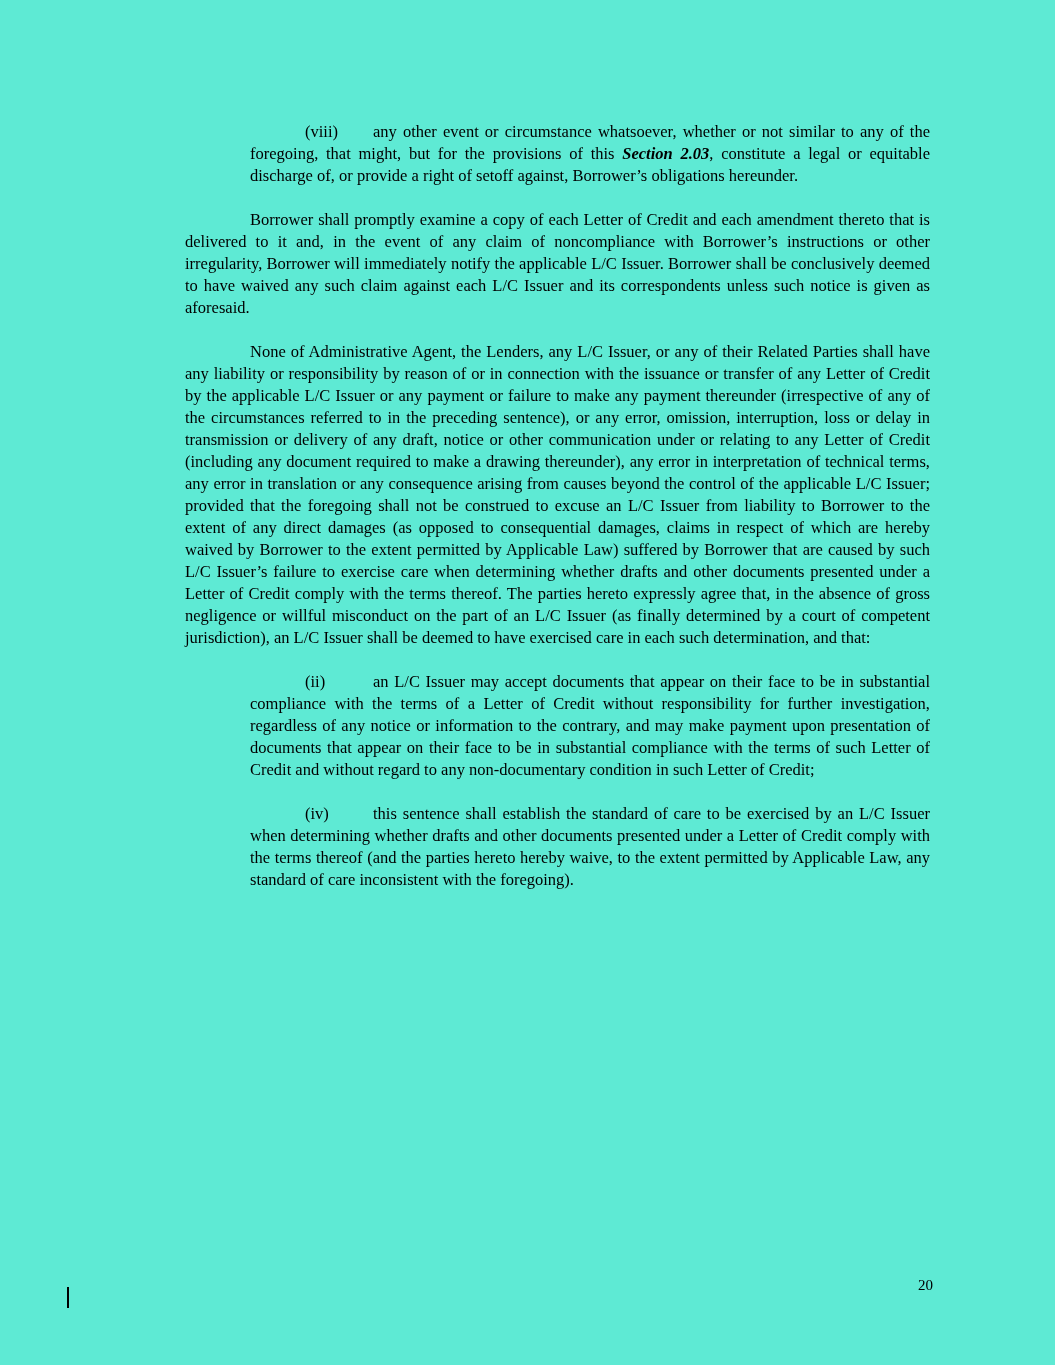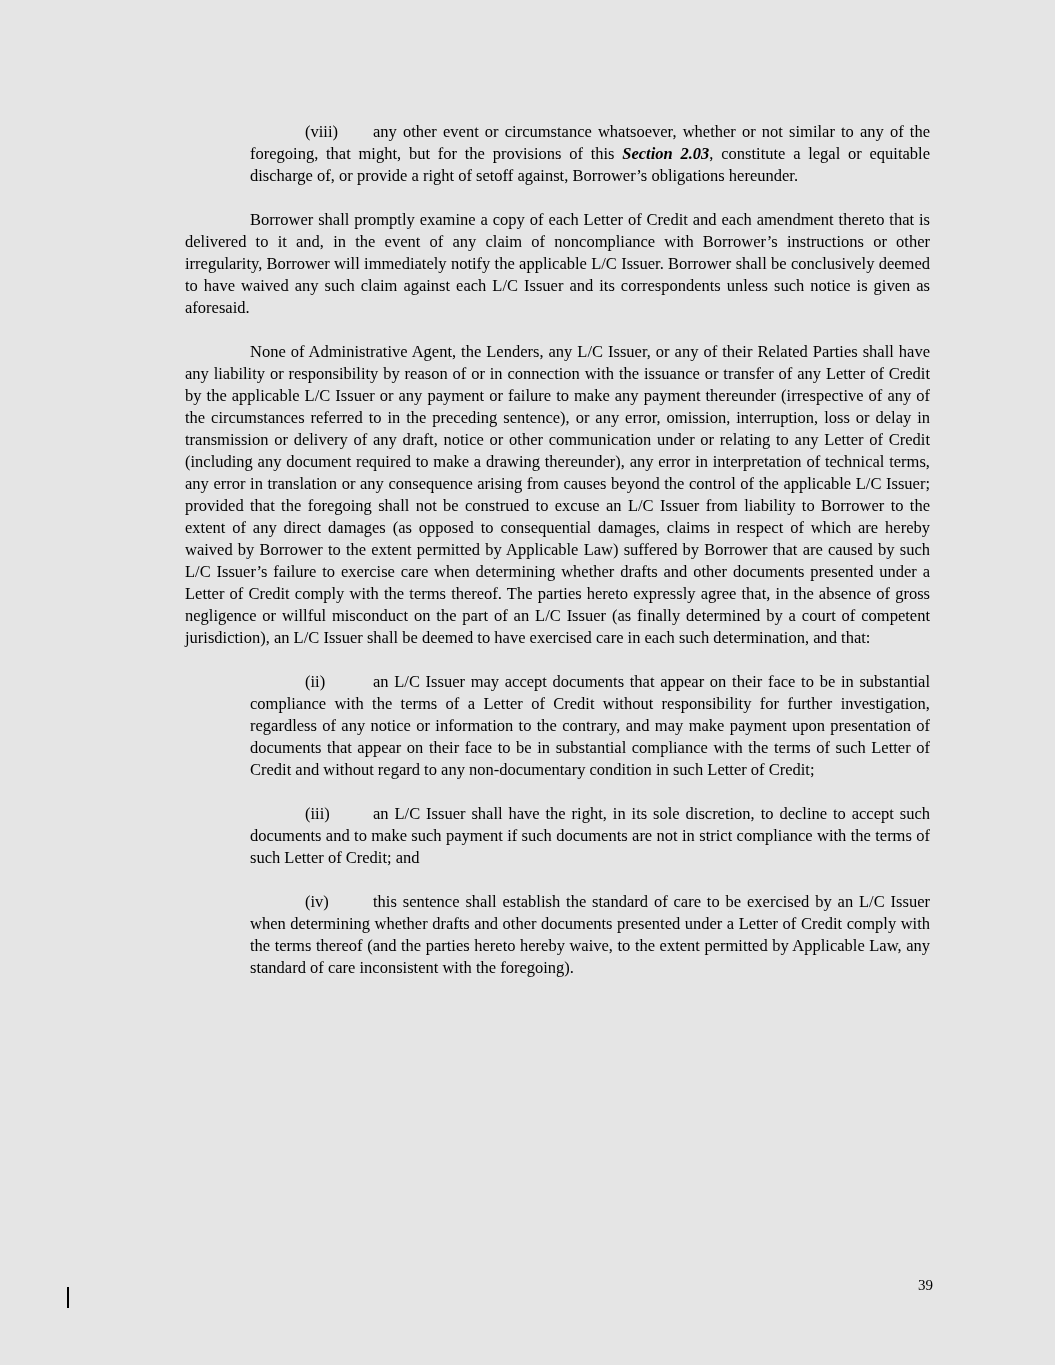--- a/index.html
+++ b/index.html
@@ -11,21 +11,21 @@
     width: 1055px;
     height: 1365px;
     position: relative;
     overflow: hidden;
     font-family: "Liberation Serif", "DejaVu Serif", serif;
     color: #000000;
   }
   .page {
     position: absolute;
     inset: 0;
-    background: #e5e5e5;
+    background: #5eead4;
   }
   .text-block {
     position: absolute;
     left: 185px;
     top: 121px;
     width: 745px;
     font-size: 16.5px;
     line-height: 22px;
   }
   p.para {
@@ -80,23 +80,22 @@
 </head>
 <body>
 
 <div class="page">
 
   <div class="text-block">
       <p class="para sub"><span class="label">(viii)</span><span>any other event or circumstance whatsoever, whether or not similar to any of the foregoing, that might, but for the provisions of this </span><span class="bolditalic">Section 2.03</span><span>, constitute a legal or equitable discharge of, or provide a right of setoff against, Borrower’s obligations hereunder.</span></p>
       <p class="para body"><span>Borrower shall promptly examine a copy of each Letter of Credit and each amendment thereto that is delivered to it and, in the event of any claim of noncompliance with Borrower’s instructions or other irregularity, Borrower will immediately notify the applicable L/C Issuer. Borrower shall be conclusively deemed to have waived any such claim against each L/C Issuer and its correspondents unless such notice is given as aforesaid.</span></p>
       <p class="para body"><span>None of Administrative Agent, the Lenders, any L/C Issuer, or any of their Related Parties shall have any liability or responsibility by reason of or in connection with the issuance or transfer of any Letter of Credit by the applicable L/C Issuer or any payment or failure to make any payment thereunder (irrespective of any of the circumstances referred to in the preceding sentence), or any error, omission, interruption, loss or delay in transmission or delivery of any draft, notice or other communication under or relating to any Letter of Credit (including any document required to make a drawing thereunder), any error in interpretation of technical terms, any error in translation or any consequence arising from causes beyond the control of the applicable L/C Issuer; </span><span class="italic">provided</span><span> that the foregoing shall not be construed to excuse an L/C Issuer from liability to Borrower to the extent of any direct damages (as opposed to consequential damages, claims in respect of which are hereby waived by Borrower to the extent permitted by Applicable Law) suffered by Borrower that are caused by such L/C Issuer’s failure to exercise care when determining whether drafts and other documents presented under a Letter of Credit comply with the terms thereof. The parties hereto expressly agree that, in the absence of gross negligence or willful misconduct on the part of an L/C Issuer (as finally determined by a court of competent jurisdiction), an L/C Issuer shall be deemed to have exercised care in each such determination, and that:</span></p>
       <p class="para sub"><span class="label">(ii)</span><span>an L/C Issuer may accept documents that appear on their face to be in substantial compliance with the terms of a Letter of Credit without responsibility for further investigation, regardless of any notice or information to the contrary, and may make payment upon presentation of documents that appear on their face to be in substantial compliance with the terms of such Letter of Credit and without regard to any non-documentary condition in such Letter of Credit;</span></p>
-      <p class="para sub"><span class="label">(iii)</span><span>an L/C Issuer shall have the right, in its sole discretion, to decline to accept such documents and to make such payment if such documents are not in strict compliance with the terms of such Letter of Credit; and</span></p>
       <p class="para sub"><span class="label">(iv)</span><span>this sentence shall establish the standard of care to be exercised by an L/C Issuer when determining whether drafts and other documents presented under a Letter of Credit comply with the terms thereof (and the parties hereto hereby waive, to the extent permitted by Applicable Law, any standard of care inconsistent with the foregoing).</span></p>
     </div>
 
   <div class="footer-bar"></div>
 
   <div class="footer-id"><span class="del">4910-4316-8857</span><span class="ins">4908-9985-1611</span><span class="plain"> v.</span><span class="del">2</span><span class="ins">7</span></div>
 
-  <div class="page-number">39</div>
+  <div class="page-number">20</div>
 
 </div>
 
 </body></html>

